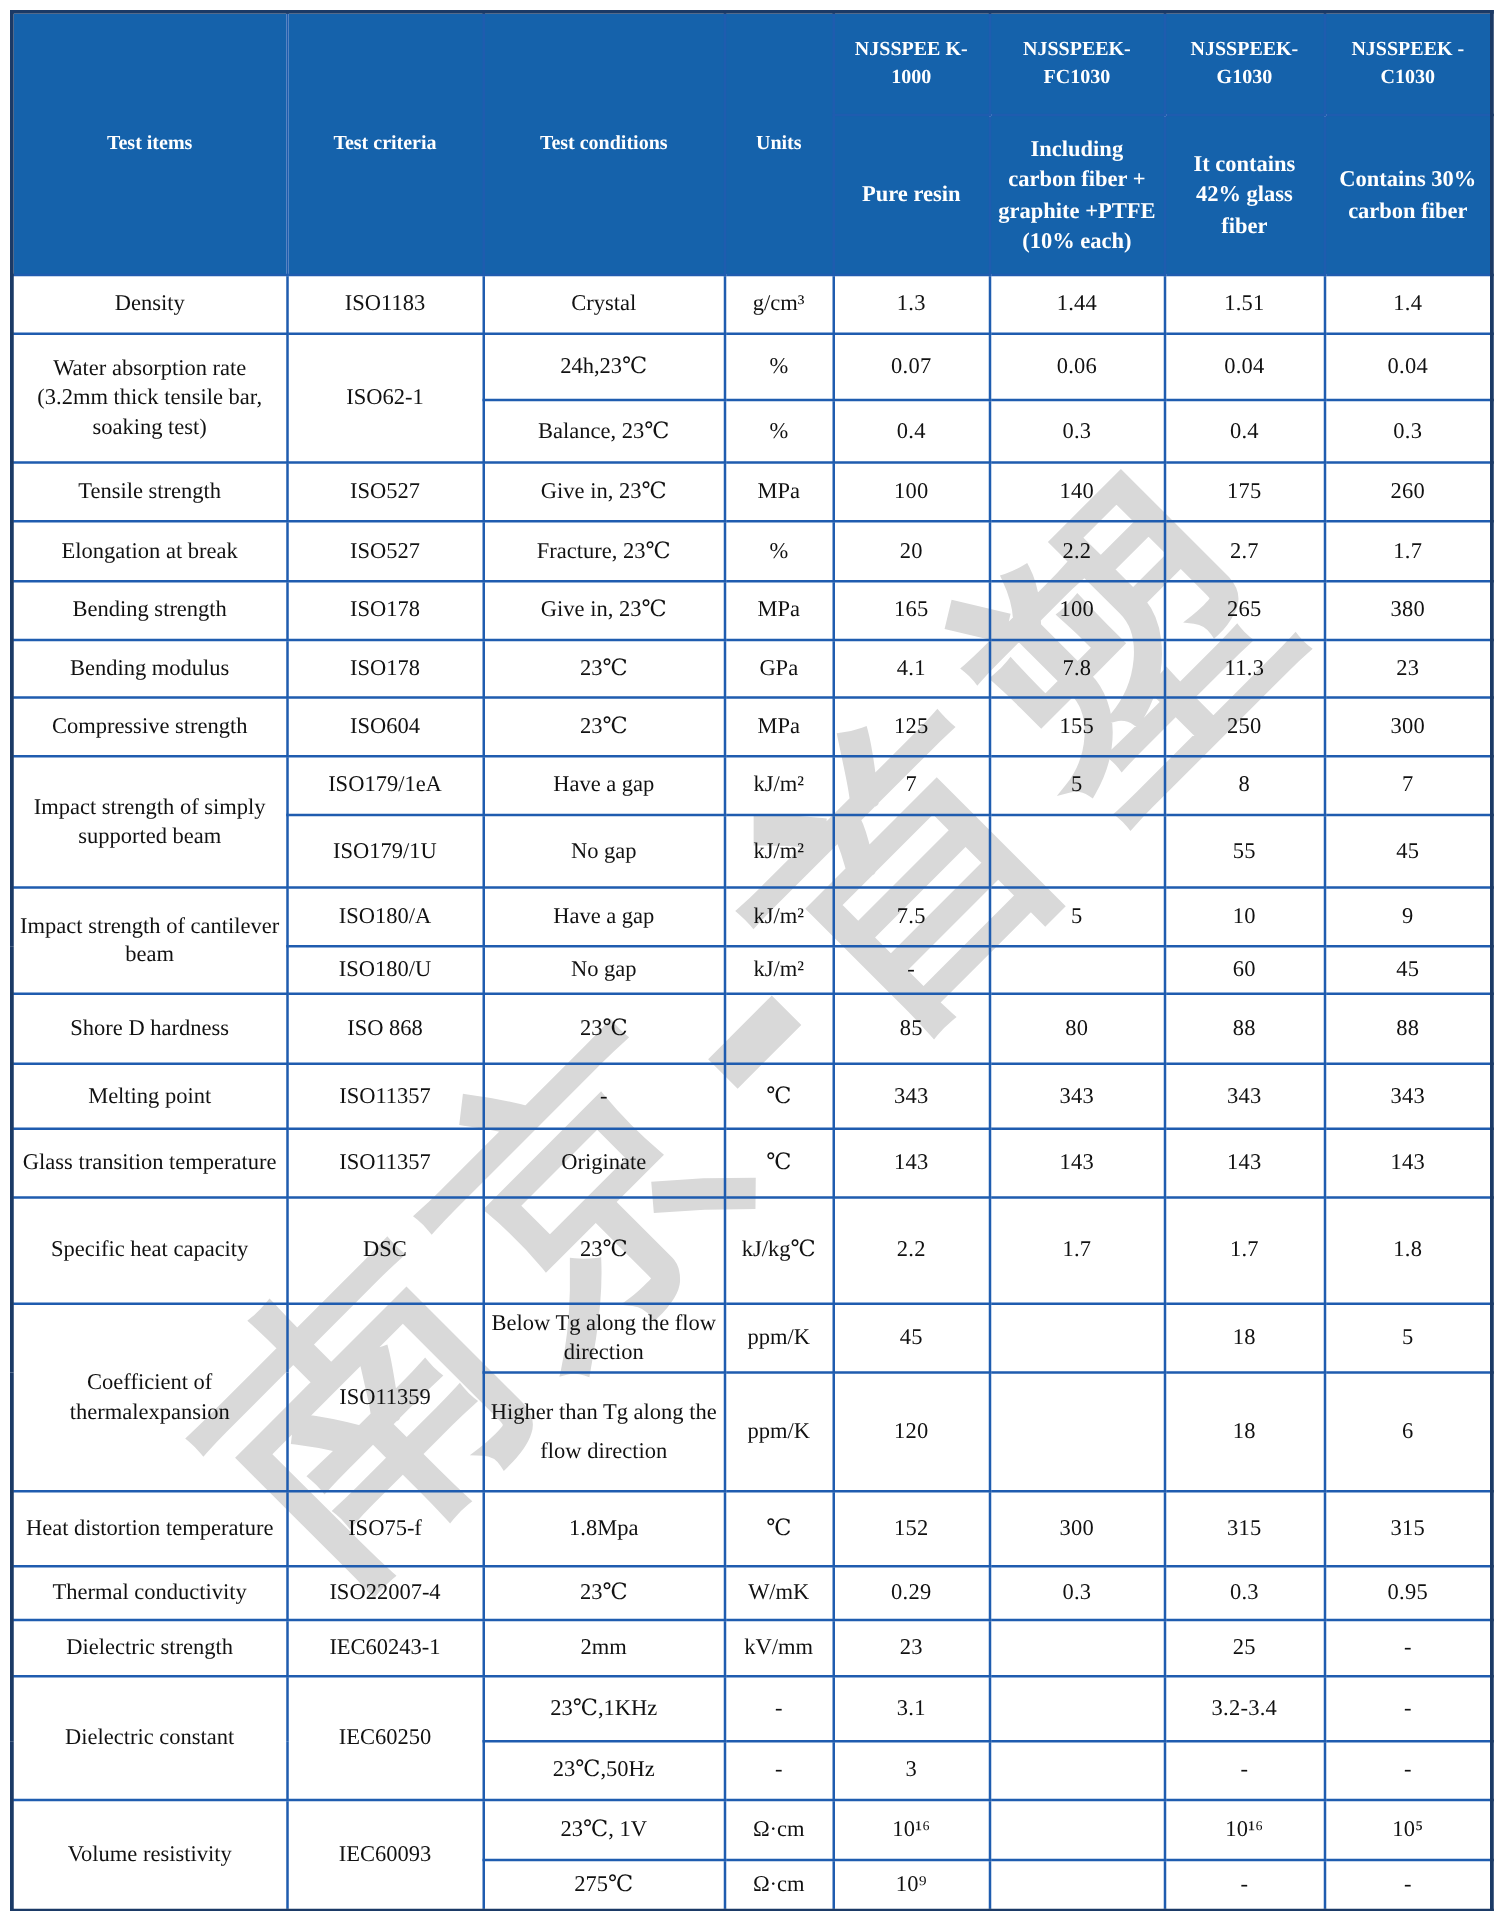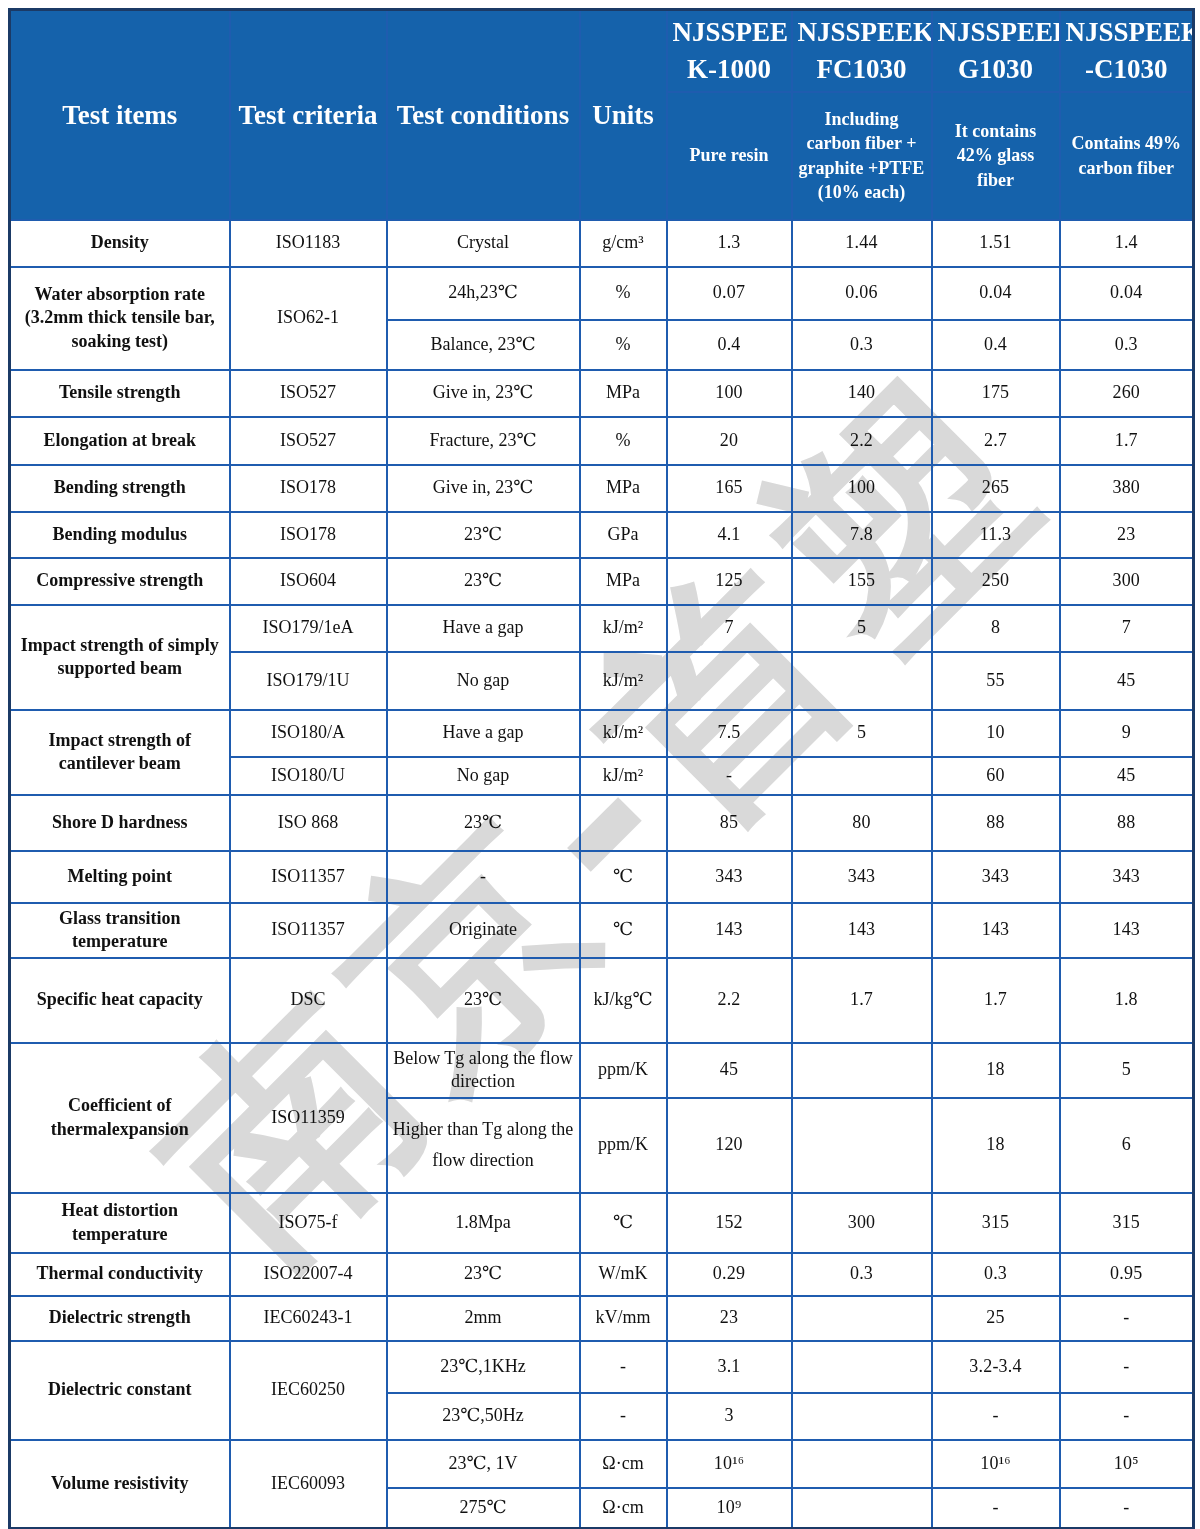--- a/index.html
+++ b/index.html
@@ -17,25 +17,25 @@
   table.props{
     position:absolute;left:8px;top:8px;width:1184px;height:1513px;z-index:1;
     border-collapse:collapse;table-layout:fixed;background:transparent;
     border:3px solid #1b3a66;
   }
   th,td{
     border:2px solid #1f5caf;text-align:center;vertical-align:middle;
     padding:2px 5px;overflow:hidden;
   }
   thead th{
-    background:#1562ab;color:#ffffff;font-weight:bold;font-size:27px;line-height:1.35;
+    background:#1562ab;color:#ffffff;font-weight:bold;font-size:16px;line-height:1.35;
   }
   thead th.desc{font-size:18px;}
   tbody td{font-size:18px;background:transparent;line-height:1.3;}
-  td.item{font-size:18px;font-weight:bold;}
+  td.item{font-size:18px;}
   td.val{letter-spacing:0.2px;}
 </style>
 </head>
 <body>
 
 <div class="page">
   <div class="watermark">南京-首塑</div>
 
   <table class="props">
     <colgroup>
@@ -56,21 +56,21 @@
         <th rowspan="2">Units</th>
         <th>NJSSPEE K-1000</th>
         <th>NJSSPEEK-FC1030</th>
         <th>NJSSPEEK-G1030</th>
         <th>NJSSPEEK -C1030</th>
       </tr>
       <tr style="height:128px">
         <th class="desc">Pure resin</th>
         <th class="desc">Including carbon fiber + graphite +PTFE (10% each)</th>
         <th class="desc">It contains 42% glass fiber</th>
-        <th class="desc">Contains 49% carbon fiber</th>
+        <th class="desc">Contains 30% carbon fiber</th>
       </tr>
     </thead>
     <tbody>
       <tr style="height:47px">
         <td class="item">Density</td>
         <td>ISO1183</td>
         <td>Crystal</td>
         <td>g/cm³</td>
         <td class="val">1.3</td>
         <td class="val">1.44</td>

